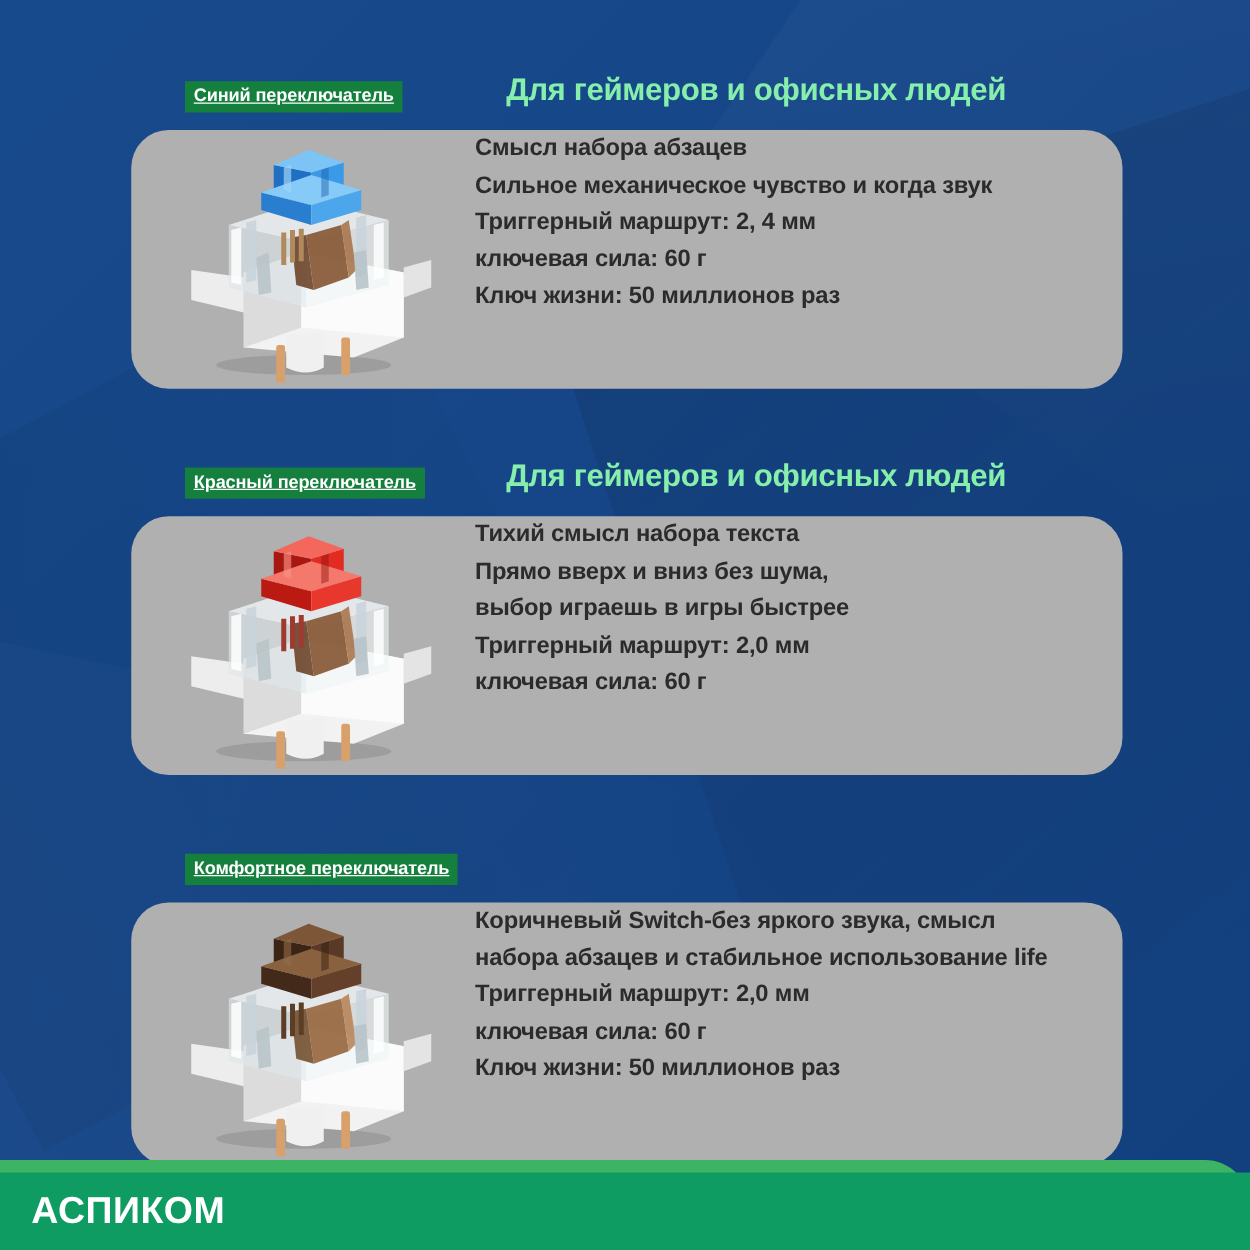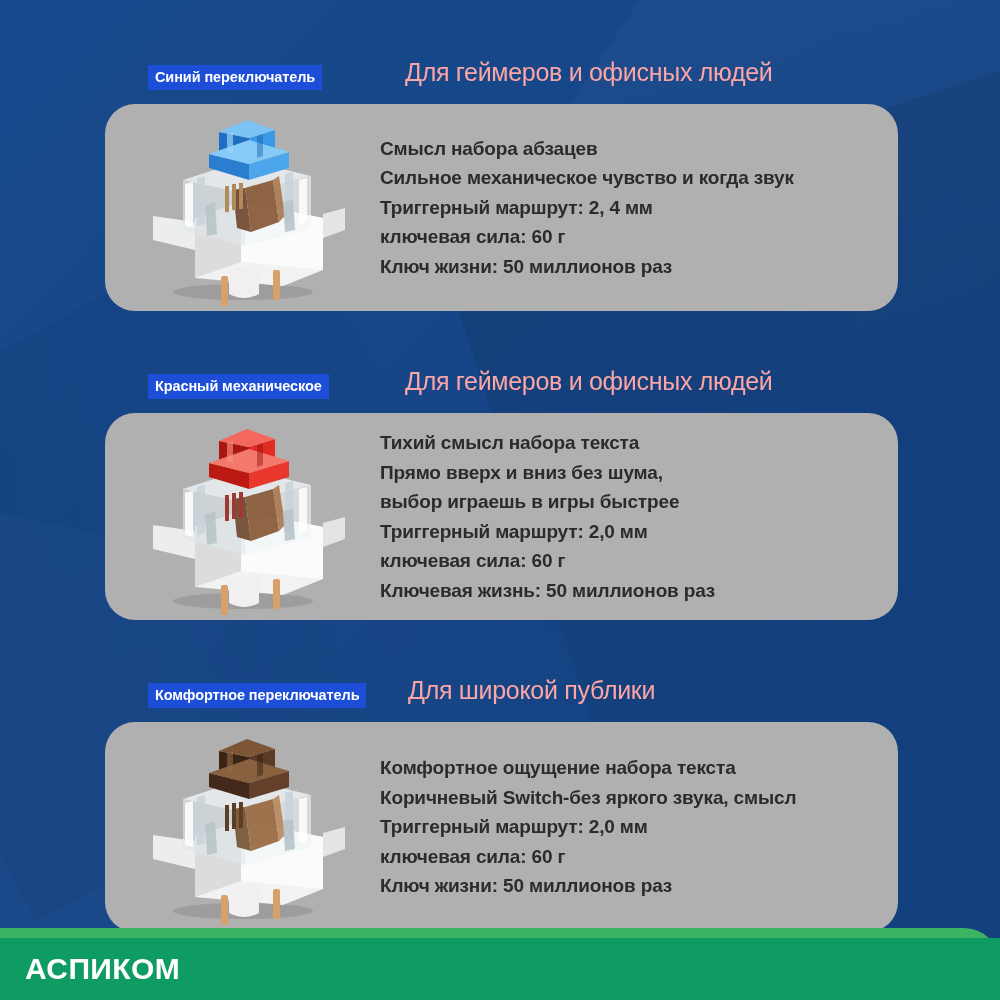--- a/index.html
+++ b/index.html
@@ -48,55 +48,56 @@
   .sec-3 { top:678px; }
 
   .head-row {
     position:relative;
     height:34px;
     padding-left:148px;
   }
 
   .badge {
     display:inline-block;
-    background:#1d4ed8;
+    background:#15803d;
     color:#ffffff;
     font-size:14.5px;
     font-weight:bold;
     letter-spacing:-0.1px;
     line-height:22px;
     padding:1px 7px 2px 7px;
     vertical-align:top;
     margin-top:5px;
     white-space:nowrap;
+    text-decoration:underline;
   }
 
   .head-title {
     position:absolute;
     left:405px;
     top:-2px;
-    color:#fca5a5;
+    color:#86efac;
     font-size:25px;
-    font-weight:normal;
+    font-weight:bold;
     letter-spacing:-0.3px;
     white-space:nowrap;
   }
   .sec-3 .head-title { left:408px; }
 
   
   .card {
     position:absolute;
     left:105px;
     top:44px;
     width:793px;
     height:207px;
     background:#b0b0b0;
     border-radius:30px;
     display:flex;
-    align-items:center;
+    align-items:flex-start;
   }
   .sec-3 .card { height:210px; }
 
   .switch-cell {
     width:275px;
     height:100%;
     position:relative;
     flex:0 0 275px;
   }
 
@@ -199,21 +200,21 @@
         <div class="ln">Сильное механическое чувство и когда звук</div>
         <div class="ln">Триггерный маршрут: 2, 4 мм</div>
         <div class="ln">ключевая сила: 60 г</div>
         <div class="ln">Ключ жизни: 50 миллионов раз</div>
       </div>
     </div>
   </div>
 
   <div class="section sec-2">
     <div class="head-row">
-      <span class="badge">Красный механическое</span>
+      <span class="badge">Красный переключатель</span>
       <span class="head-title">Для геймеров и офисных людей</span>
     </div>
     <div class="card">
       <div class="switch-cell">
         <svg class="switch" width="220" height="196" viewBox="0 0 220 196">
           <g opacity="0.22">
               <ellipse cx="110" cy="182" rx="70" ry="8" fill="#5a5a5a"></ellipse>
             </g>
           <path d="M62 168 L62 108 L108 92 L190 108 L190 160 L150 176 Z" fill="#f2f2f2"></path>
           <path d="M62 168 L62 108 L108 92 L108 152 Z" fill="#dcdcdc"></path>
@@ -247,29 +248,27 @@
           <path d="M94 24 L100 22 L100 44 L94 42 Z" fill="#f79085" opacity="0.65"></path>
           <path d="M124 26 L130 24 L130 46 L124 48 Z" fill="#8f120d" opacity="0.45"></path>
         </svg>
       </div>
       <div class="body-text">
         <div class="ln">Тихий смысл набора текста</div>
         <div class="ln">Прямо вверх и вниз без шума,</div>
         <div class="ln">выбор играешь в игры быстрее</div>
         <div class="ln">Триггерный маршрут: 2,0 мм</div>
         <div class="ln">ключевая сила: 60 г</div>
-        <div class="ln">Ключевая жизнь: 50 миллионов раз</div>
       </div>
     </div>
   </div>
 
   <div class="section sec-3">
     <div class="head-row">
       <span class="badge">Комфортное переключатель</span>
-      <span class="head-title">Для широкой публики</span>
     </div>
     <div class="card">
       <div class="switch-cell">
         <svg class="switch" width="220" height="196" viewBox="0 0 220 196">
           <g opacity="0.22">
               <ellipse cx="110" cy="182" rx="70" ry="8" fill="#5a5a5a"></ellipse>
             </g>
           <path d="M62 168 L62 108 L108 92 L190 108 L190 160 L150 176 Z" fill="#f2f2f2"></path>
           <path d="M62 168 L62 108 L108 92 L108 152 Z" fill="#dcdcdc"></path>
           <path d="M108 152 L108 92 L190 108 L190 160 Z" fill="#fbfbfb"></path>
@@ -297,22 +296,22 @@
           <path d="M116 28 L116 54 L142 46 L142 20 Z" fill="#5a3a26"></path>
           <path d="M86 22 L114 10 L142 20 L116 28 Z" fill="#7d5638"></path>
           <path d="M76 44 L76 58 L116 70 L116 54 Z" fill="#43291a"></path>
           <path d="M116 54 L116 70 L156 58 L156 42 Z" fill="#64402a"></path>
           <path d="M76 44 L116 30 L156 42 L116 54 Z" fill="#8a613f"></path>
           <path d="M94 24 L100 22 L100 44 L94 42 Z" fill="#946a46" opacity="0.6"></path>
           <path d="M124 26 L130 24 L130 46 L124 48 Z" fill="#2e1c10" opacity="0.45"></path>
         </svg>
       </div>
       <div class="body-text">
-        <div class="ln">Комфортное ощущение набора текста</div>
         <div class="ln">Коричневый Switch-без яркого звука, смысл</div>
+        <div class="ln">набора абзацев и стабильное использование life</div>
         <div class="ln">Триггерный маршрут: 2,0 мм</div>
         <div class="ln">ключевая сила: 60 г</div>
         <div class="ln">Ключ жизни: 50 миллионов раз</div>
       </div>
     </div>
   </div>
 
   <div class="footer-back"></div>
   <div class="footer-front">
     <span class="footer-label">АСПИКОМ</span>

